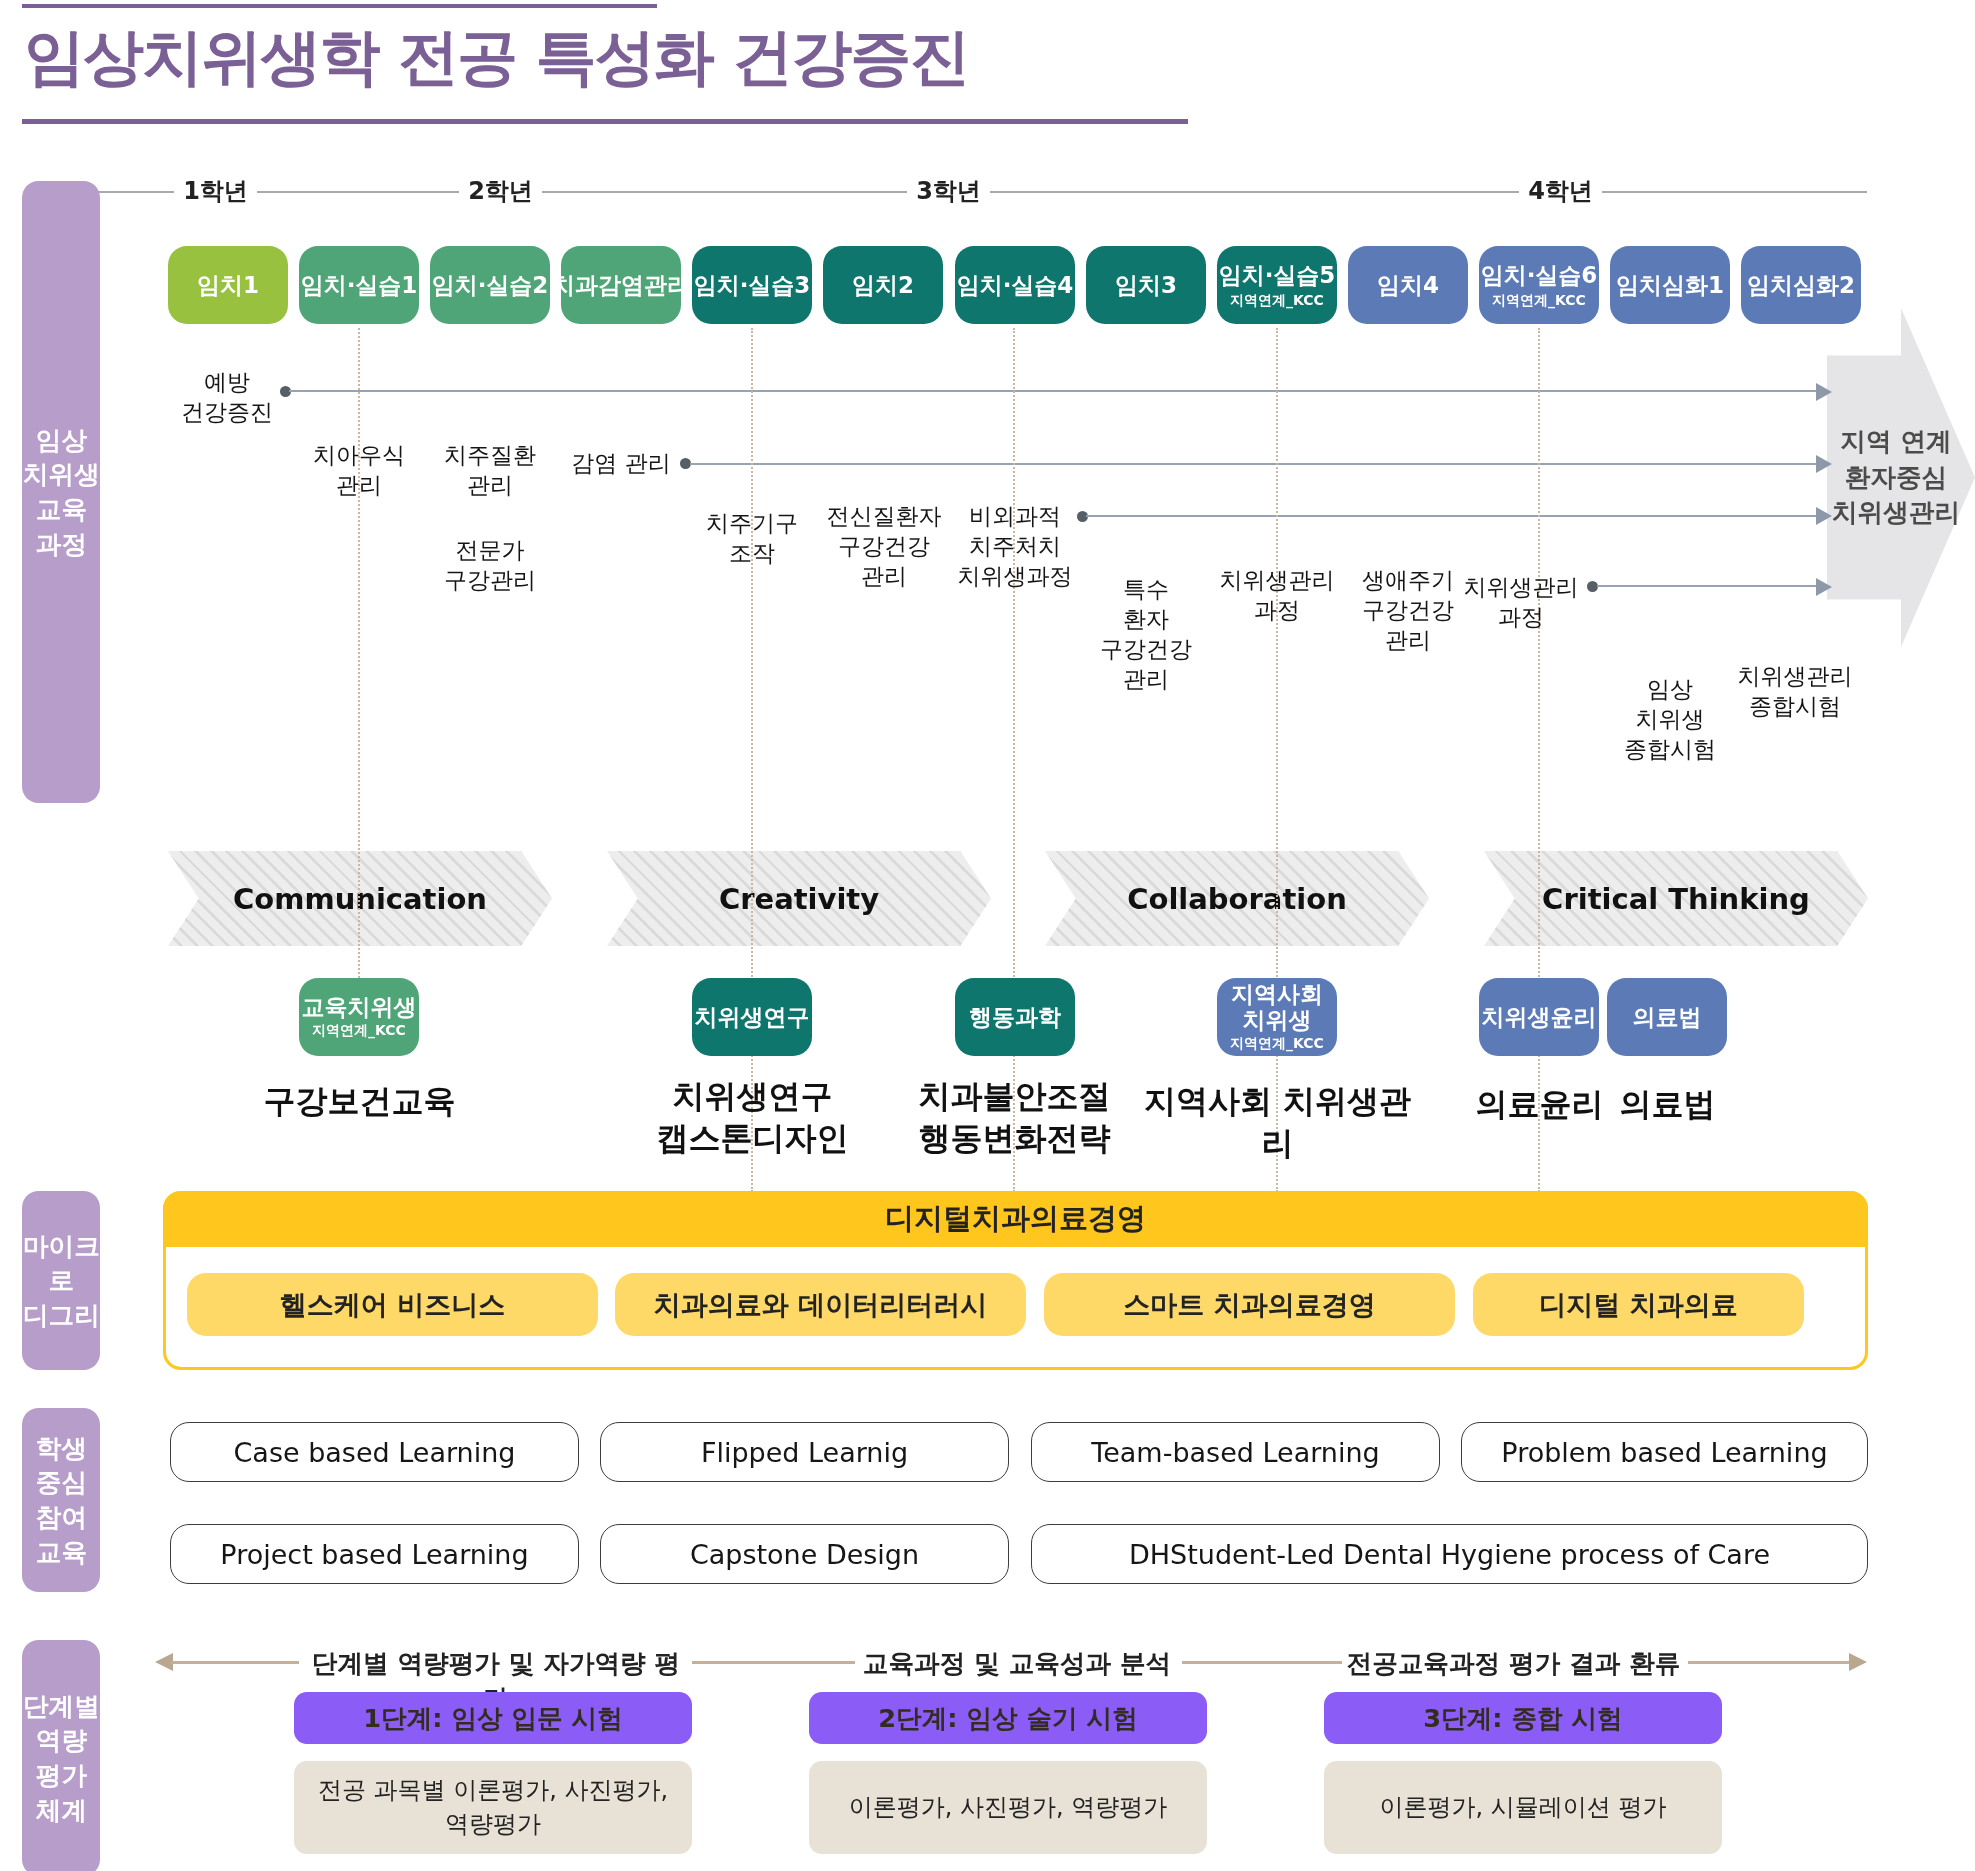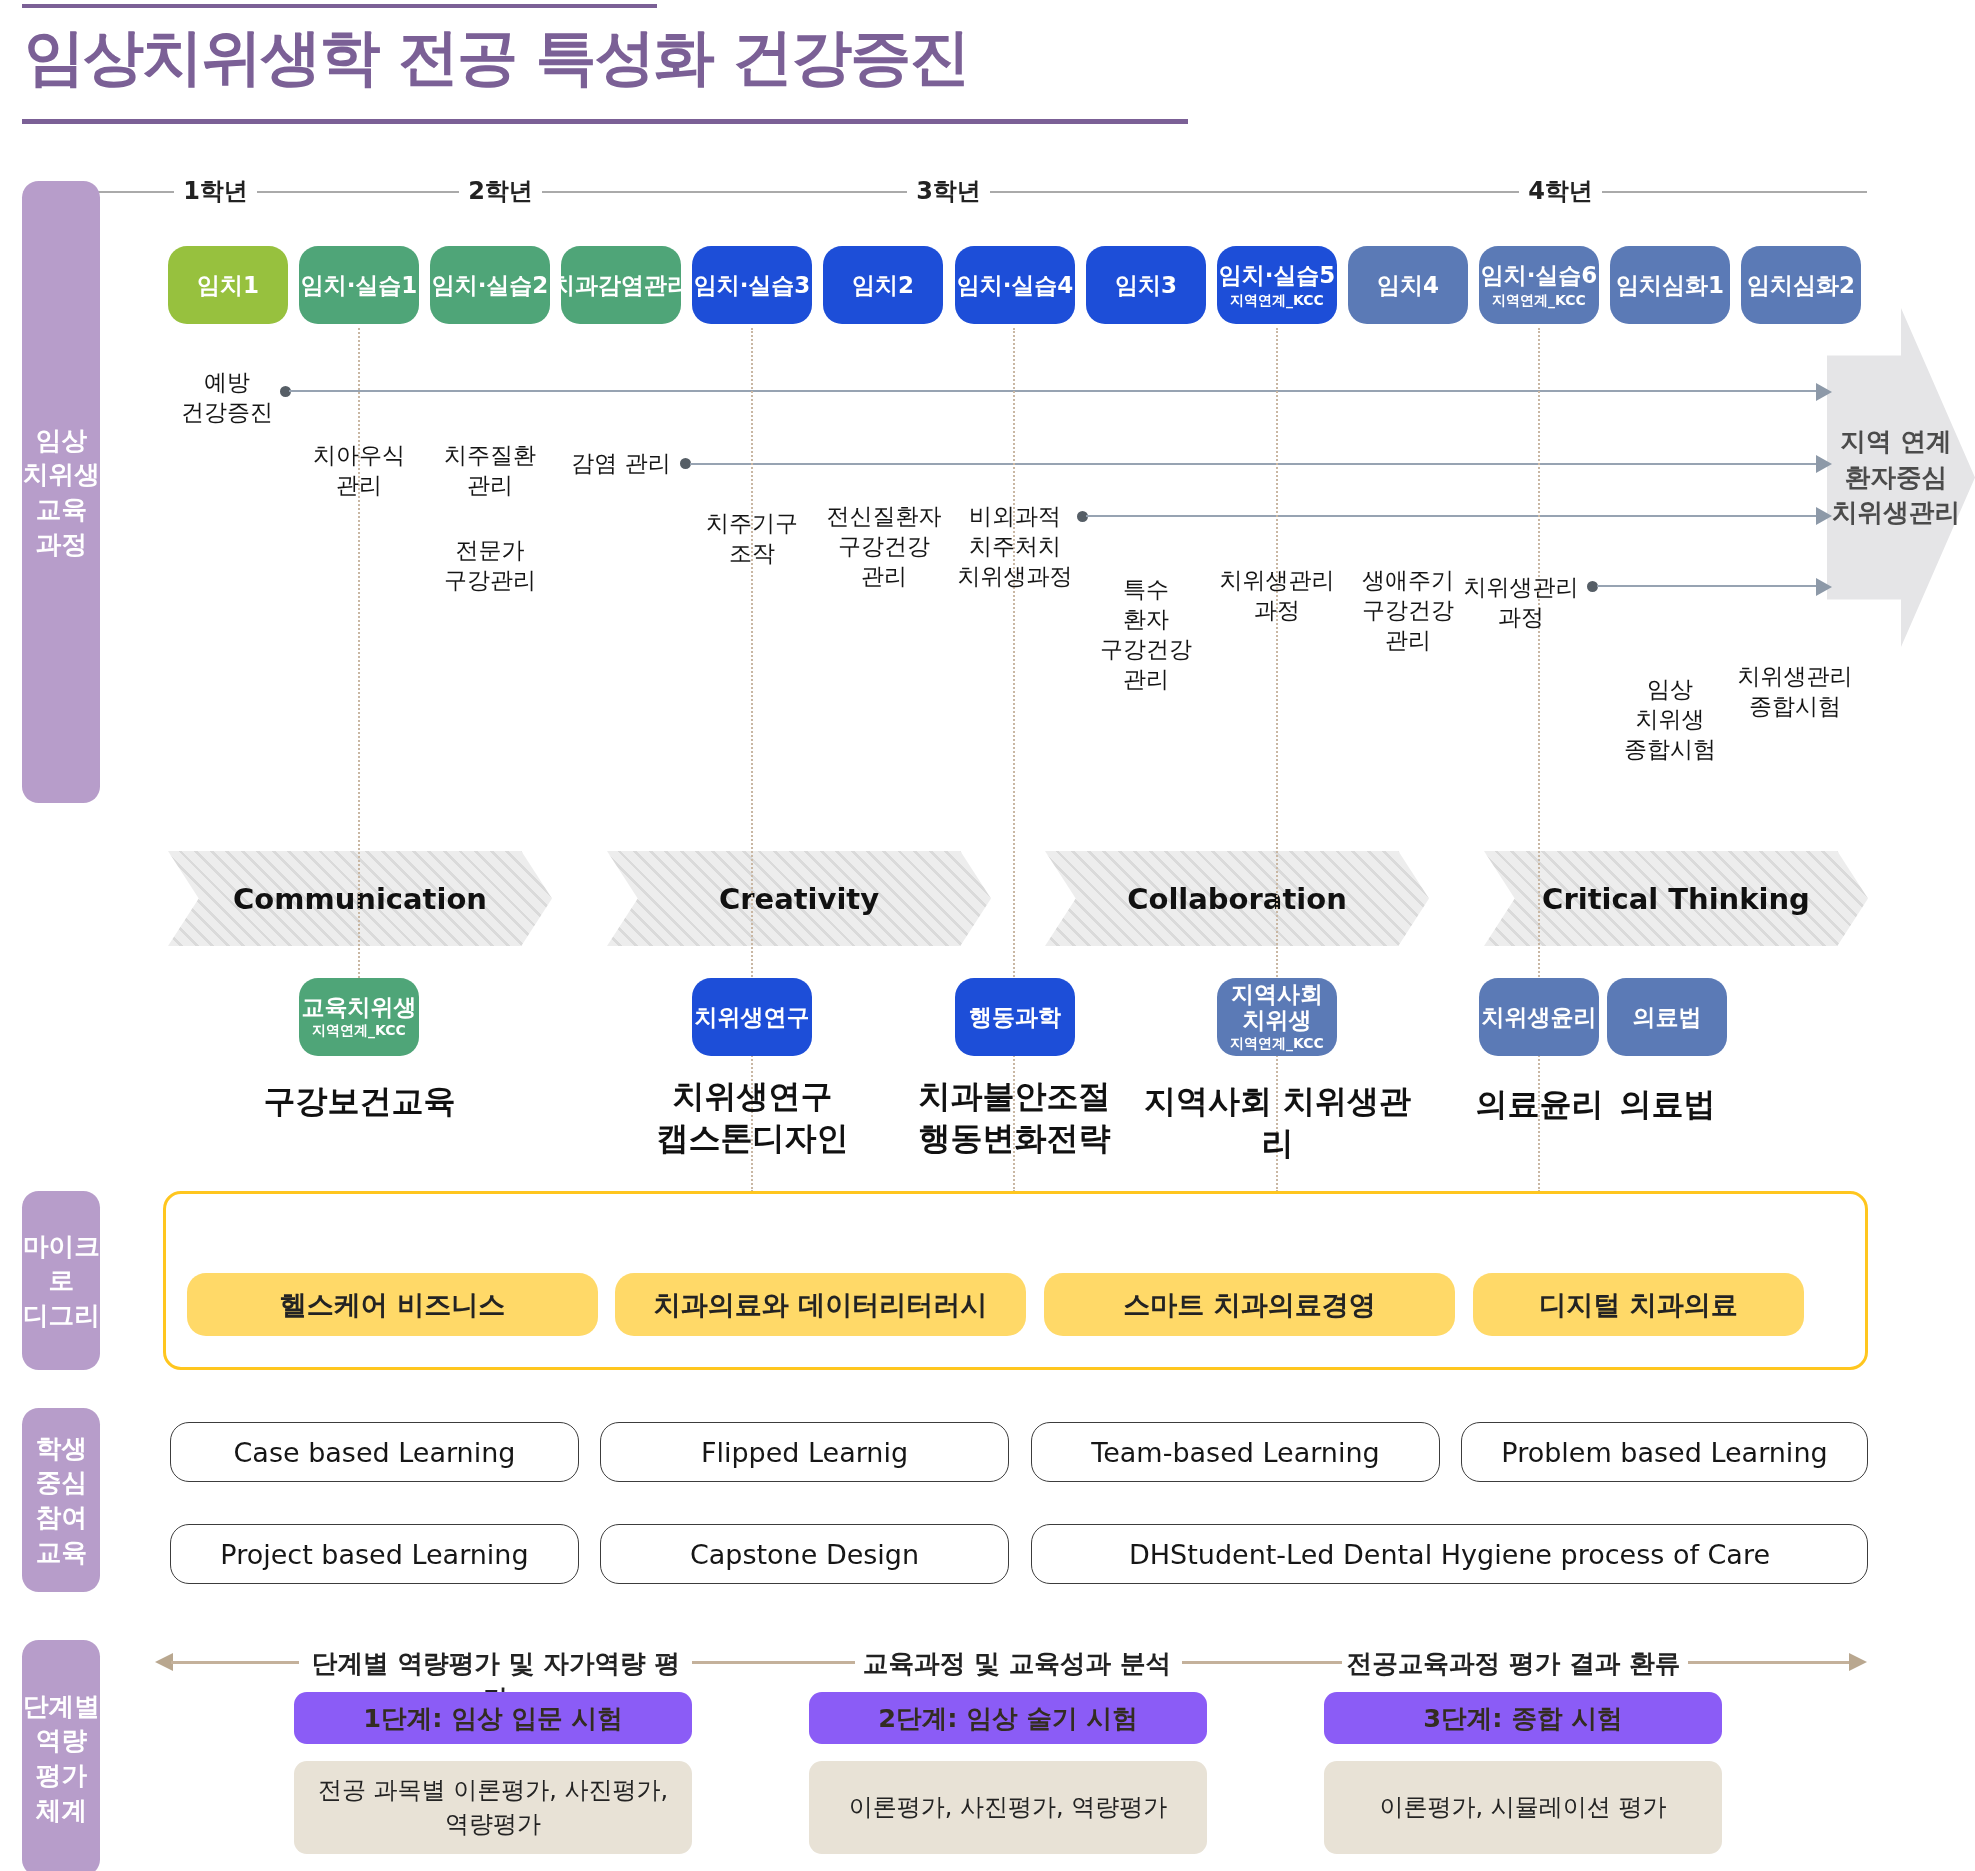--- a/index.html
+++ b/index.html
@@ -19,21 +19,21 @@
   
   .year-line{position:absolute;left:82px;top:191px;width:1785px;height:1.9px;background:#aaaaaa;z-index:1;}
   .year-label{position:absolute;top:175px;width:83px;height:32px;line-height:32px;text-align:center;
     font-size:24px;font-weight:bold;color:#222;background:#fff;z-index:2;}
 
   
   .course{position:absolute;top:246px;width:120px;height:78px;border-radius:19px;display:flex;flex-direction:column;
     align-items:center;justify-content:center;color:#fff;font-weight:bold;text-align:center;z-index:4;}
   .course .main{font-size:23px;white-space:nowrap;}
   .course .sub{font-size:14px;margin-top:1.9px;white-space:nowrap;}
-  .c-lime{background:#97c13e;} .c-green{background:#4fa578;} .c-teal{background:#1d4ed8;} .c-blue{background:#5b7ab6;}
+  .c-lime{background:#97c13e;} .c-green{background:#4fa578;} .c-teal{background:#0f766e;} .c-blue{background:#5b7ab6;}
 
   
   .dotv{position:absolute;width:0;border-left:2.6px dotted #c9b7a3;z-index:3;}
 
   
   .note{position:absolute;font-size:23px;line-height:1.3;color:#151515;font-weight:500;text-align:center;
     white-space:pre-line;z-index:4;}
 
   
   .hline{position:absolute;height:1.9px;background:#97a3b2;z-index:2;}
@@ -253,20 +253,21 @@
   <div class="sublabel" style="left:257px;top:1081px;width:205px;">구강보건교육</div>
   <div class="sublabel" style="left:650px;top:1076px;width:205px;">치위생연구
 캡스톤디자인</div>
   <div class="sublabel" style="left:912px;top:1076px;width:205px;">치과불안조절
 행동변화전략</div>
   <div class="sublabel" style="left:1143px;top:1081px;width:269px;">지역사회 치위생관리</div>
   <div class="sublabel" style="left:1437px;top:1084px;width:205px;">의료윤리</div>
   <div class="sublabel" style="left:1565px;top:1084px;width:205px;">의료법</div>
 
   <div class="micro-frame"></div>
+  <div class="micro-header">디지털치과의료경영</div>
   <div class="micro-item" style="left:187px;width:411px;">헬스케어 비즈니스</div>
   <div class="micro-item" style="left:615px;width:411px;">치과의료와 데이터리터러시</div>
   <div class="micro-item" style="left:1044px;width:411px;">스마트 치과의료경영</div>
   <div class="micro-item" style="left:1473px;width:331px;">디지털 치과의료</div>
 
   <div class="learn" style="left:170px;top:1422px;width:409px;">Case based Learning</div>
   <div class="learn" style="left:600px;top:1422px;width:409px;">Flipped Learnig</div>
   <div class="learn" style="left:1031px;top:1422px;width:409px;">Team-based Learning</div>
   <div class="learn" style="left:1461px;top:1422px;width:407px;">Problem based Learning</div>
   <div class="learn" style="left:170px;top:1524px;width:409px;">Project based Learning</div>

